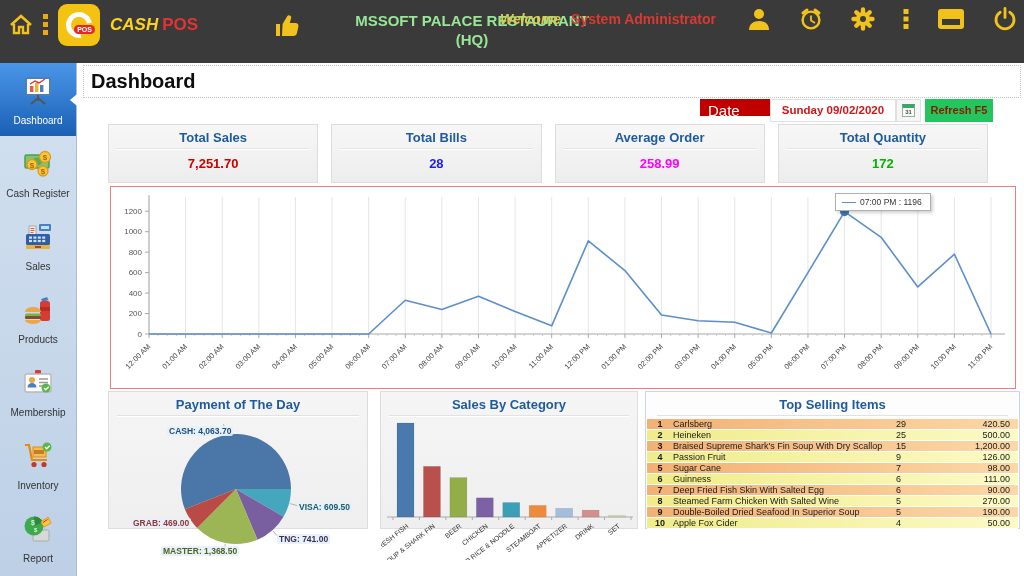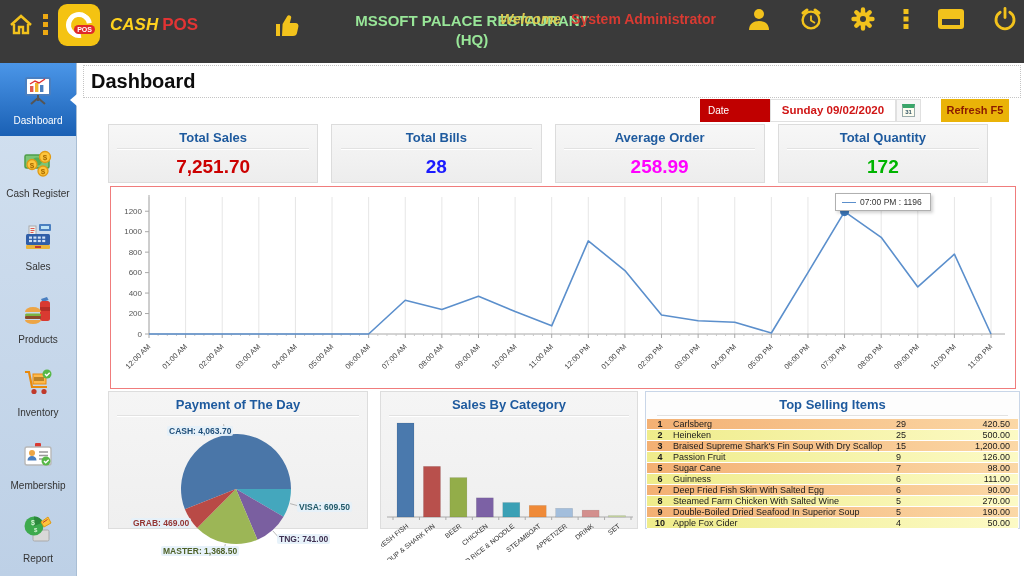--- a/index.html
+++ b/index.html
@@ -32,32 +32,32 @@
   .side-item.active .lbl { color:#fff; }
   .side-item.active .notch { position:absolute; right:-1px; top:31px; width:0; height:0; border-top:6px solid transparent; border-bottom:6px solid transparent; border-right:7px solid #fff; }
 
   
   .main { position:absolute; left:77px; top:63px; width:947px; height:513px; background:#fff; }
   .page-header { position:absolute; left:6px; top:2px; right:3px; height:33px; border:1px dotted #c4c4c4; }
   .page-header h1 { font-size:20px; font-weight:bold; color:#0d0d0d; margin:4px 0 0 7px; }
 
   
   .toolbar { position:absolute; left:0; top:36px; right:0; height:24px; }
-  .date-label { position:absolute; left:623px; top:0; width:70px; height:23px; background:#c00000; color:#fff; font-size:10px; line-height:23px; padding-left:8px; }
+  .date-label { position:absolute; left:623px; top:0; width:70px; height:17px; background:#c00000; color:#fff; font-size:15px; line-height:23px; padding-left:8px; }
   .date-value { position:absolute; left:693px; top:0; width:126px; height:23px; background:#fff; border:1px solid #e0e0e0; color:#d01616; font-size:11.5px; font-weight:bold; text-align:center; line-height:21px; cursor:pointer; }
   .cal-btn { position:absolute; left:819px; top:0; width:25px; height:23px; background:#f6f6f6; border:1px solid #e0e0e0; display:flex; align-items:center; justify-content:center; cursor:pointer; }
   .cal-glyph { width:13px; height:13px; background:#fdfdf0; border:1px solid #9aa; border-top:4px solid #3aa66a; font-size:6px; font-weight:bold; color:#356; text-align:center; line-height:8px; }
-  .refresh-btn { position:absolute; left:848px; top:0; width:68px; height:23px; background:#eab308; color:#8b1a00; font-size:11px; font-weight:bold; text-align:center; line-height:23px; cursor:pointer;margin-left:16px; }
+  .refresh-btn { position:absolute; left:848px; top:0; width:68px; height:23px; background:#22c55e; color:#8b1a00; font-size:11px; font-weight:bold; text-align:center; line-height:23px; cursor:pointer; }
 
   
   .stats { position:absolute; left:31px; top:61px; width:880px; height:59px; display:flex; gap:13px; }
   .card { flex:1; background:linear-gradient(180deg,#f7f7f7 0%,#ededed 100%); border:1px solid #dcdcdc; text-align:center; }
   .card-title { font-size:13px; font-weight:bold; color:#1e5a9e; padding-top:5px; }
   .card-title::after { content:""; display:block; margin:3px auto 0; width:92%; height:1px; background:#e2e2e2; box-shadow:0 1px 0 #fff; }
-  .card-value { font-size:19px; font-weight:bold; margin-top:7px; }
+  .card-value { font-size:13px; font-weight:bold; margin-top:7px; }
   .v-red { color:#cc0000; } .v-blue { color:#1a1aff; } .v-magenta { color:#ff00ff; } .v-green { color:#00b400; }
 
   
   .linechart-box { position:absolute; left:33px; top:123px; width:906px; height:203px; border:1px solid #f07c7c; background:#fff; }
   .tooltip { position:absolute; left:724px; top:6px; background:#fff; border:1px solid #b0b0b0; box-shadow:2px 2px 3px rgba(0,0,0,.18); font-size:8.5px; color:#333; padding:3px 8px 3px 6px; display:flex; align-items:center; gap:4px; white-space:nowrap; }
   .tt-dash { display:inline-block; width:14px; height:0; border-top:1.6px solid #5b8fcc; }
 
   
   .panel { position:absolute; top:328px; height:138px; background:linear-gradient(180deg,#f5f5f5 0%,#efefef 100%); border:1px solid #ddd; }
   .panel-title { font-size:13px; font-weight:bold; color:#1e5a9e; text-align:center; padding-top:5px; }
@@ -223,43 +223,43 @@
             <rect x="19" y="14" width="10" height="4" fill="#b52d26"></rect>
             <path d="M8 18 a8 5 0 0 1 16 0 z" fill="#eda545" transform="translate(-4 1)"></path>
             <rect x="4" y="19.5" width="16" height="3" rx="1.5" fill="#7cb342" transform="translate(0 1)"></rect>
             <rect x="4" y="23" width="16" height="3" rx="1" fill="#8a4b2a"></rect>
             <path d="M4 27 a8 4 0 0 0 16 0 z" fill="#eda545"></path>
           </svg></span>
         <span class="lbl">Products</span>
       </div>
       <div class="side-item">
         <span class="icon"><svg width="34" height="34" viewBox="0 0 34 34">
+            <rect x="14" y="4" width="6" height="6" rx="1" fill="#d93a31"></rect>
+            <rect x="4" y="8" width="26" height="18" rx="2" fill="#fff" stroke="#b8b8b8" stroke-width="1.4"></rect>
+            <circle cx="11" cy="14" r="3" fill="#eda545"></circle>
+            <path d="M6.5 21.5 c0-3 2-4.6 4.5-4.6 s4.5 1.6 4.5 4.6 z" fill="#4a7fc0"></path>
+            <path d="M18 13 h9 M18 16.5 h9 M18 20 h6" stroke="#999" stroke-width="1.4"></path>
+            <circle cx="25" cy="22" r="4.5" fill="#57b847"></circle>
+            <path d="M23 22 l1.7 1.7 3-3" stroke="#fff" stroke-width="1.4" fill="none"></path>
+          </svg></span>
+        <span class="lbl">Membership</span>
+      </div>
+      <div class="side-item">
+        <span class="icon"><svg width="34" height="34" viewBox="0 0 34 34">
             <path d="M4 6 h4 l3 15 h15" fill="none" stroke="#e8890c" stroke-width="2.2"></path>
             <rect x="12" y="8" width="13" height="10" fill="#fdb94d" stroke="#e8890c"></rect>
             <g stroke="#7a4a00" stroke-width="1">
               <path d="M14 11 v4 M16 11 v4 M18 11 v4 M20 11 v4 M22 11 v4"></path>
             </g>
             <circle cx="13" cy="25.5" r="2.6" fill="#c0392b"></circle>
             <circle cx="23" cy="25.5" r="2.6" fill="#c0392b"></circle>
             <circle cx="26" cy="8" r="4.5" fill="#57b847"></circle>
             <path d="M24 8 l1.7 1.7 3-3" stroke="#fff" stroke-width="1.4" fill="none"></path>
           </svg></span>
         <span class="lbl">Inventory</span>
-      </div>
-      <div class="side-item">
-        <span class="icon"><svg width="34" height="34" viewBox="0 0 34 34">
-            <rect x="14" y="4" width="6" height="6" rx="1" fill="#d93a31"></rect>
-            <rect x="4" y="8" width="26" height="18" rx="2" fill="#fff" stroke="#b8b8b8" stroke-width="1.4"></rect>
-            <circle cx="11" cy="14" r="3" fill="#eda545"></circle>
-            <path d="M6.5 21.5 c0-3 2-4.6 4.5-4.6 s4.5 1.6 4.5 4.6 z" fill="#4a7fc0"></path>
-            <path d="M18 13 h9 M18 16.5 h9 M18 20 h6" stroke="#999" stroke-width="1.4"></path>
-            <circle cx="25" cy="22" r="4.5" fill="#57b847"></circle>
-            <path d="M23 22 l1.7 1.7 3-3" stroke="#fff" stroke-width="1.4" fill="none"></path>
-          </svg></span>
-        <span class="lbl">Membership</span>
       </div>
       <div class="side-item">
         <span class="icon"><svg width="34" height="34" viewBox="0 0 34 34">
             <rect x="12" y="18" width="16" height="11" rx="1.5" fill="#d8d8d8" stroke="#aaa"></rect>
             <circle cx="13" cy="14" r="9.5" fill="#3daa4e"></circle>
             <path d="M13 14 L13 4.5 A9.5 9.5 0 0 1 21.8 10.4 z" fill="#2c8a3c"></path>
             <text x="10" y="13" font-size="7" font-weight="bold" fill="#d6f5d6">$</text>
             <text x="13" y="19.5" font-size="6" font-weight="bold" fill="#d6f5d6">$</text>
             <path d="M20 10 l7-5 3 6 -7 4 z" fill="#fdc53d" stroke="#e09a14"></path>
             <path d="M22 10.5 l4.5-3" stroke="#c0392b" stroke-width="1"></path>

